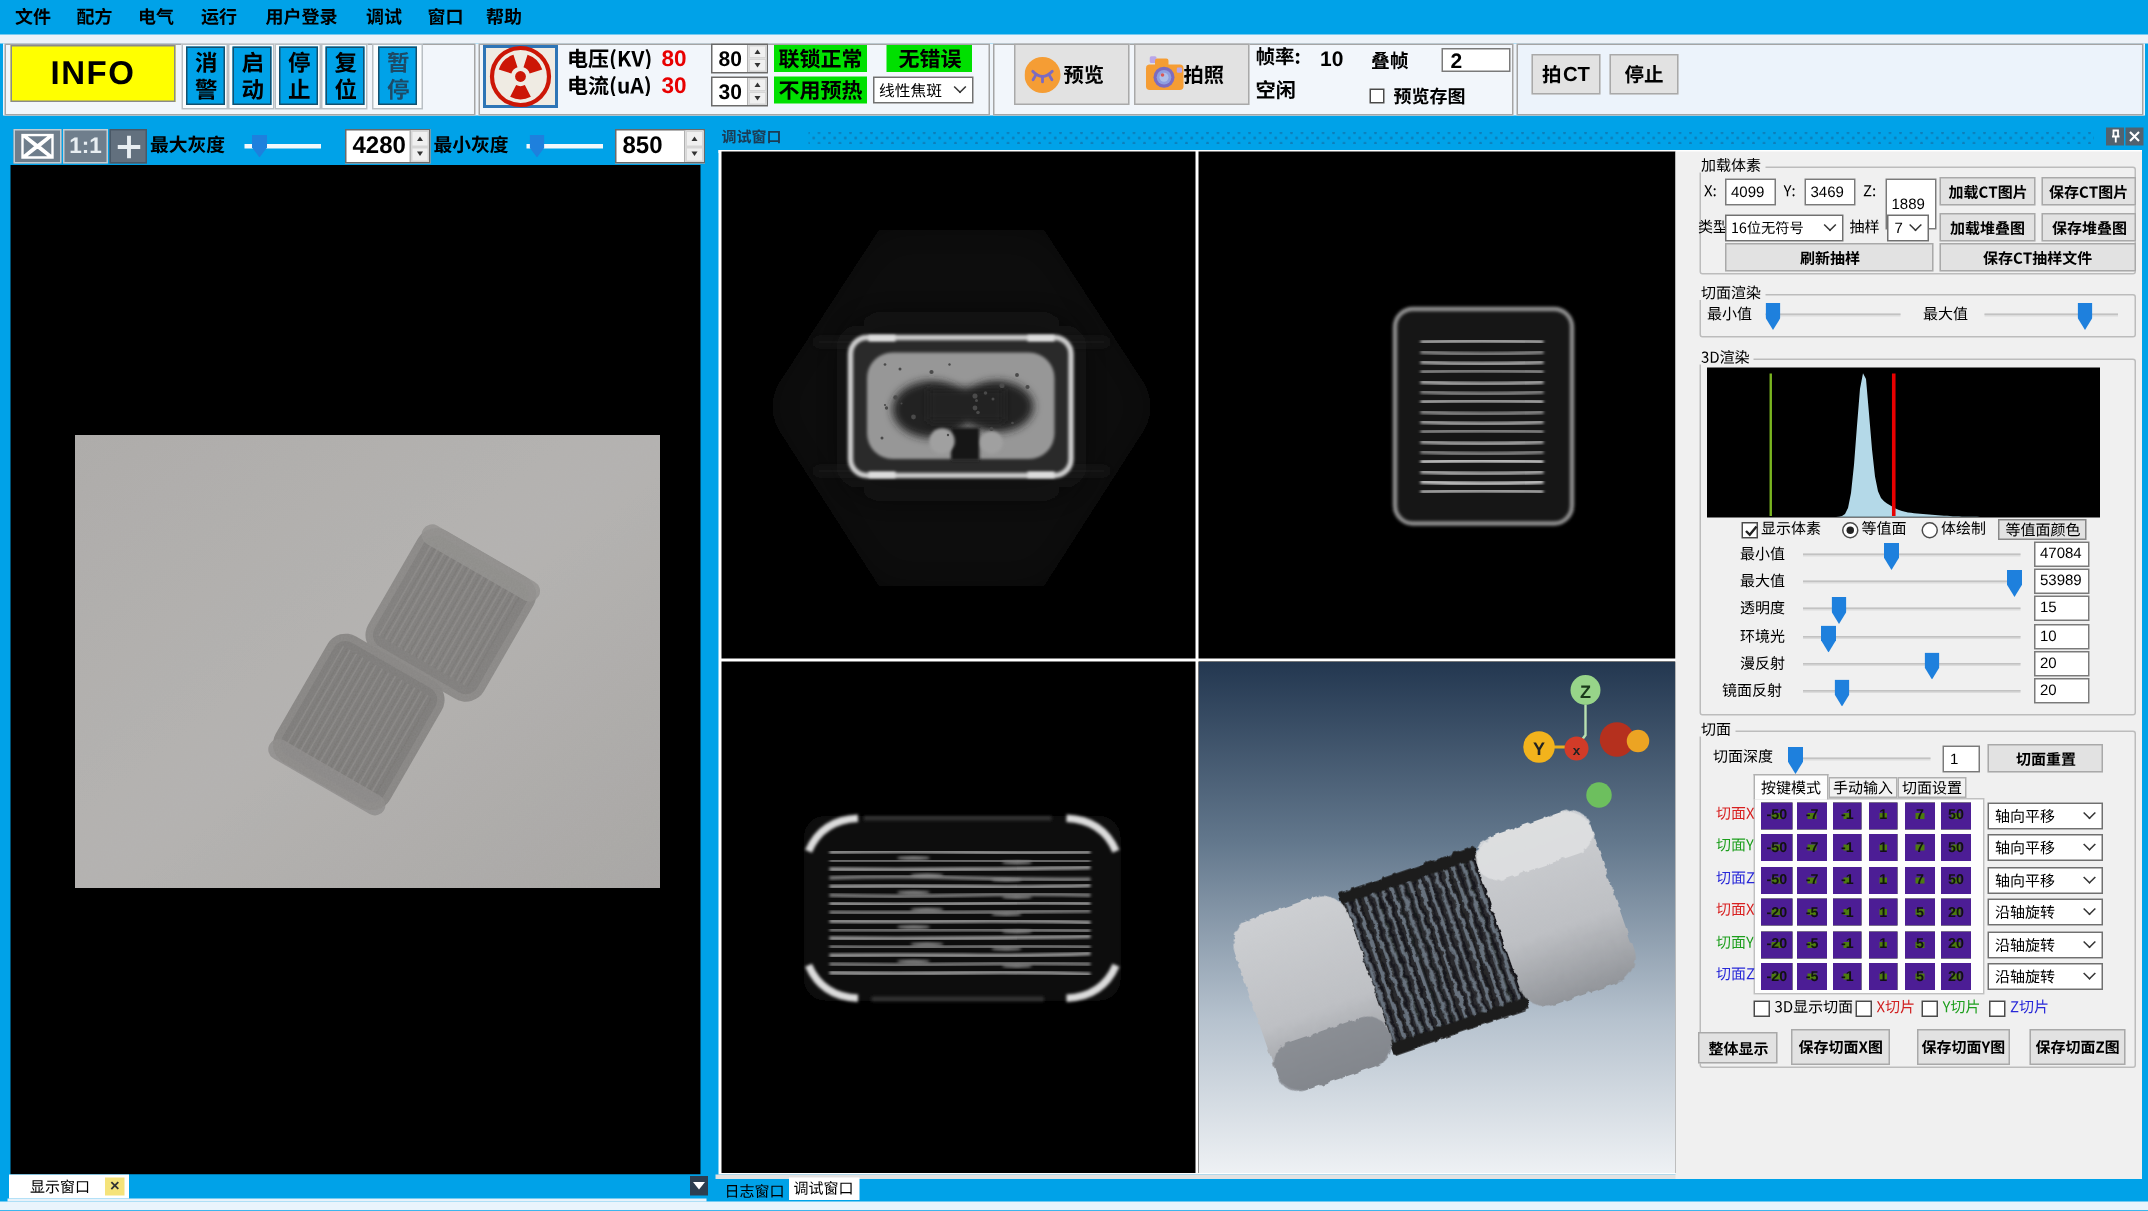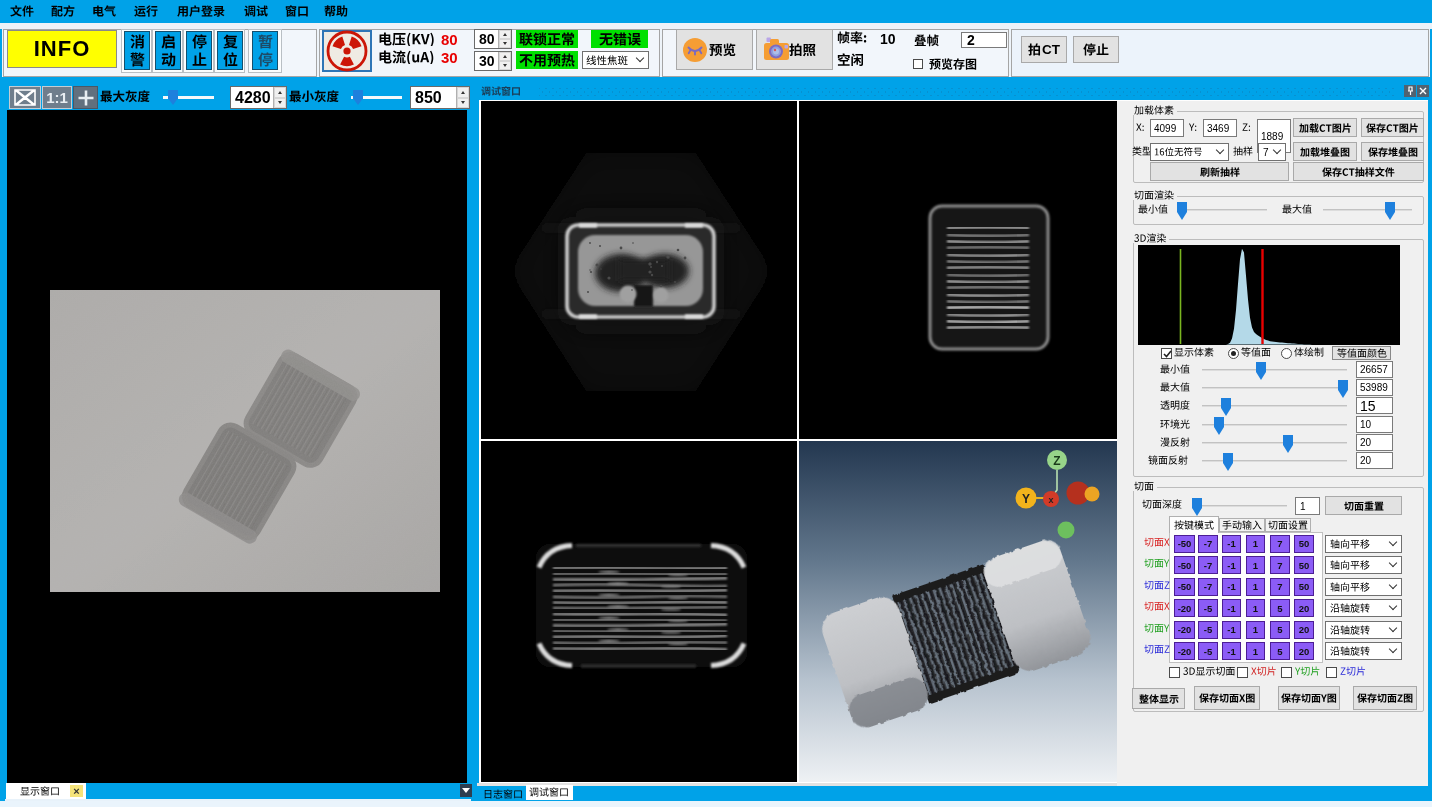--- a/index.html
+++ b/index.html
@@ -19,21 +19,21 @@
 .spint{position:absolute;left:4px;top:0;bottom:0;display:flex;align-items:center;font-weight:bold;color:#000}
 .sar{position:absolute;right:0;top:0;bottom:0;width:13px;border-left:1px solid #b0b0b0;display:flex;flex-direction:column}
 .sar div{flex:1;display:flex;align-items:center;justify-content:center;background:#f0f0f0;border:0.5px solid #d6d6d6}
 .tri-u{width:0;height:0;border-left:2.5px solid transparent;border-right:2.5px solid transparent;border-bottom:3.5px solid #333}
 .tri-d{width:0;height:0;border-left:2.5px solid transparent;border-right:2.5px solid transparent;border-top:3.5px solid #333}
 .bluebtn{position:absolute;width:26px;background:#00a2e8;border:1px solid #14506e;display:flex;flex-direction:column;align-items:center;justify-content:center;gap:3px}
 .cell{position:absolute;background:#fbfdfe;border:1px solid #b9bfc4}
 .greenbox{position:absolute;background:#00e000;display:flex;align-items:center;justify-content:center}
 .combo{position:absolute;background:#fff;border:1px solid #707070;display:flex;align-items:center}
 .combo .chev{position:absolute;right:5px;top:50%;margin-top:-5px}
-.tbtn{position:absolute;height:18px;background:#8b5cf6;border:1px solid #4c1d95;display:flex;align-items:center;justify-content:center;font-size:9.5px;font-weight:bold;color:#111}
+.tbtn{position:absolute;height:18px;background:#4d7c0f;border:7px solid #4c1d95;display:flex;align-items:center;justify-content:center;font-size:9.5px;font-weight:bold;color:#111}
 </style></head>
 <body>
 <svg style="position:absolute;width:0;height:0">
     <defs>
       <path id="gb6587" d="M412 822C435 779 458 722 469 681H44V564H202C256 423 326 302 416 202C312 121 182 64 25 25C49 -3 85 -59 98 -88C259 -41 394 26 505 116C611 27 740 -39 898 -81C916 -48 952 4 979 31C828 65 702 125 598 204C687 301 755 420 806 564H960V681H524L609 708C597 749 567 813 540 860ZM507 286C430 365 370 459 326 564H672C631 454 577 362 507 286Z"></path>
       <path id="gb4ef6" d="M316 365V248H587V-89H708V248H966V365H708V538H918V656H708V837H587V656H505C515 694 525 732 533 771L417 794C395 672 353 544 299 465C328 453 379 425 403 408C425 444 446 489 465 538H587V365ZM242 846C192 703 107 560 18 470C39 440 72 375 83 345C103 367 123 391 143 417V-88H257V595C295 665 329 738 356 810Z"></path>
       <path id="gb914d" d="M537 804V688H820V500H540V83C540 -42 576 -76 687 -76C710 -76 803 -76 827 -76C931 -76 963 -25 975 145C943 152 893 173 867 193C861 60 855 36 817 36C796 36 722 36 704 36C665 36 659 41 659 83V386H820V323H936V804ZM152 141H386V72H152ZM152 224V302C164 295 186 277 195 266C241 317 252 391 252 448V528H286V365C286 306 299 292 342 292C351 292 368 292 377 292H386V224ZM42 813V708H177V627H61V-84H152V-21H386V-70H481V627H375V708H500V813ZM255 627V708H295V627ZM152 304V528H196V449C196 403 192 348 152 304ZM342 528H386V350L380 354C379 352 376 351 367 351C363 351 353 351 350 351C342 351 342 352 342 366Z"></path>
       <path id="gb65b9" d="M416 818C436 779 460 728 476 689H52V572H306C296 360 277 133 35 5C68 -20 105 -62 123 -94C304 10 379 167 412 335H729C715 156 697 69 670 46C656 35 643 33 621 33C591 33 521 34 452 40C475 8 493 -43 495 -78C562 -81 629 -82 668 -77C714 -73 746 -63 776 -30C818 13 839 126 857 399C859 415 860 451 860 451H430C434 491 437 532 440 572H949V689H538L607 718C591 758 561 818 534 863Z"></path>
       <path id="gb7535" d="M429 381V288H235V381ZM558 381H754V288H558ZM429 491H235V588H429ZM558 491V588H754V491ZM111 705V112H235V170H429V117C429 -37 468 -78 606 -78C637 -78 765 -78 798 -78C920 -78 957 -20 974 138C945 144 906 160 876 176V705H558V844H429V705ZM854 170C846 69 834 43 785 43C759 43 647 43 620 43C565 43 558 52 558 116V170Z"></path>
       <path id="gb6c14" d="M260 603V505H848V603ZM239 850C193 711 109 577 10 496C40 480 94 444 117 424C177 481 235 560 283 650H931V751H332C342 774 351 797 359 821ZM151 452V349H665C675 105 714 -87 864 -87C941 -87 964 -33 973 90C947 107 917 136 893 164C892 83 887 33 871 33C807 32 786 228 785 452Z"></path>
@@ -1124,21 +1124,21 @@
       <svg width="30.0" height="10.0" viewBox="0 0 3000 1000" style="display:block" fill="#000">
         <g transform="translate(0,880) scale(1,-1)">
           <use href="#gr6700" x="0"></use>
           <use href="#gr5c0f" x="1000"></use>
           <use href="#gr503c" x="2000"></use>
         </g>
       </svg>
     </div>
   <div class="track" style="left:85px;top:268px;width:145px"></div>
   <div class="thumb" style="left:139px;top:261px"></div>
-  <div class="inp" style="left:239px;top:260px;width:37px;height:17px;padding-left:3px;font-size:10px">26657</div>
+  <div class="inp" style="left:239px;top:260px;width:37px;height:17px;padding-left:3px;font-size:10px">47084</div>
   <div class="abs" style="left:43px;top:281px">
       <svg width="30.0" height="10.0" viewBox="0 0 3000 1000" style="display:block" fill="#000">
         <g transform="translate(0,880) scale(1,-1)">
           <use href="#gr6700" x="0"></use>
           <use href="#gr5927" x="1000"></use>
           <use href="#gr503c" x="2000"></use>
         </g>
       </svg>
     </div>
   <div class="track" style="left:85px;top:286px;width:145px"></div>
@@ -1148,21 +1148,21 @@
       <svg width="30.0" height="10.0" viewBox="0 0 3000 1000" style="display:block" fill="#000">
         <g transform="translate(0,880) scale(1,-1)">
           <use href="#gr900f" x="0"></use>
           <use href="#gr660e" x="1000"></use>
           <use href="#gr5ea6" x="2000"></use>
         </g>
       </svg>
     </div>
   <div class="track" style="left:85px;top:304px;width:145px"></div>
   <div class="thumb" style="left:104px;top:297px"></div>
-  <div class="inp" style="left:239px;top:296px;width:37px;height:17px;padding-left:3px;font-size:14px">15</div>
+  <div class="inp" style="left:239px;top:296px;width:37px;height:17px;padding-left:3px;font-size:10px">15</div>
   <div class="abs" style="left:43px;top:318px">
       <svg width="30.0" height="10.0" viewBox="0 0 3000 1000" style="display:block" fill="#000">
         <g transform="translate(0,880) scale(1,-1)">
           <use href="#gr73af" x="0"></use>
           <use href="#gr5883" x="1000"></use>
           <use href="#gr5149" x="2000"></use>
         </g>
       </svg>
     </div>
   <div class="track" style="left:85px;top:323px;width:145px"></div>

